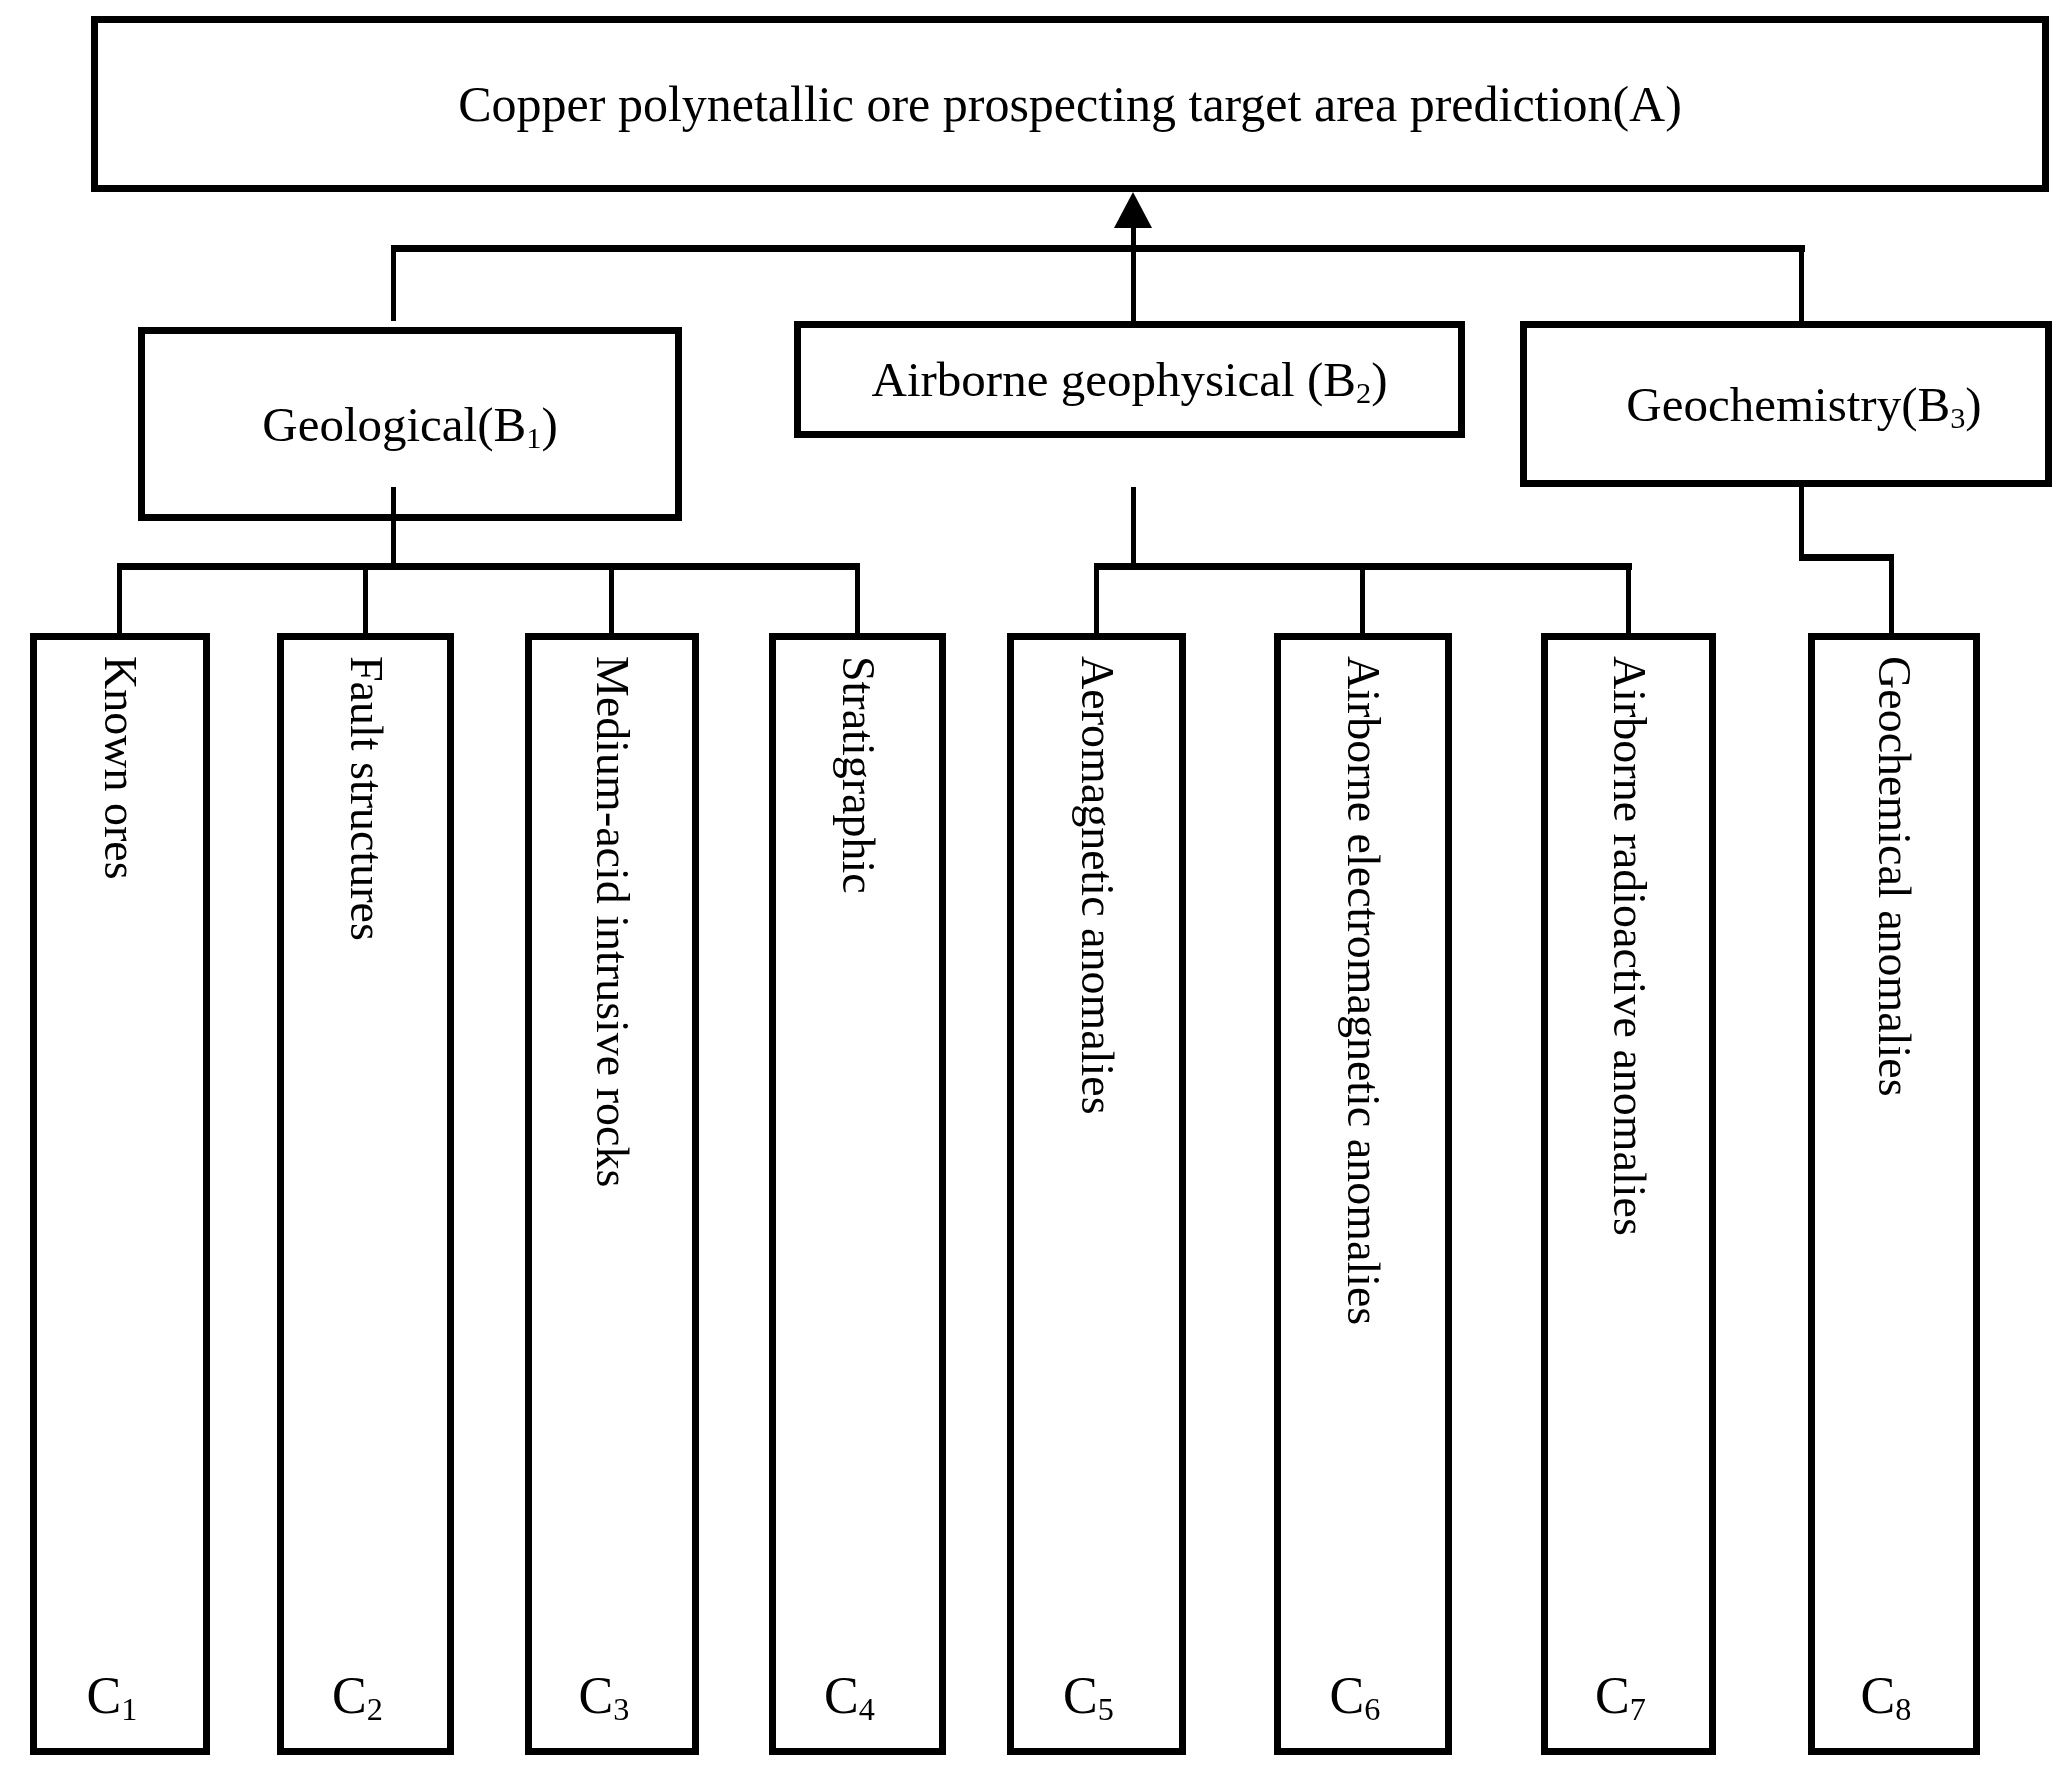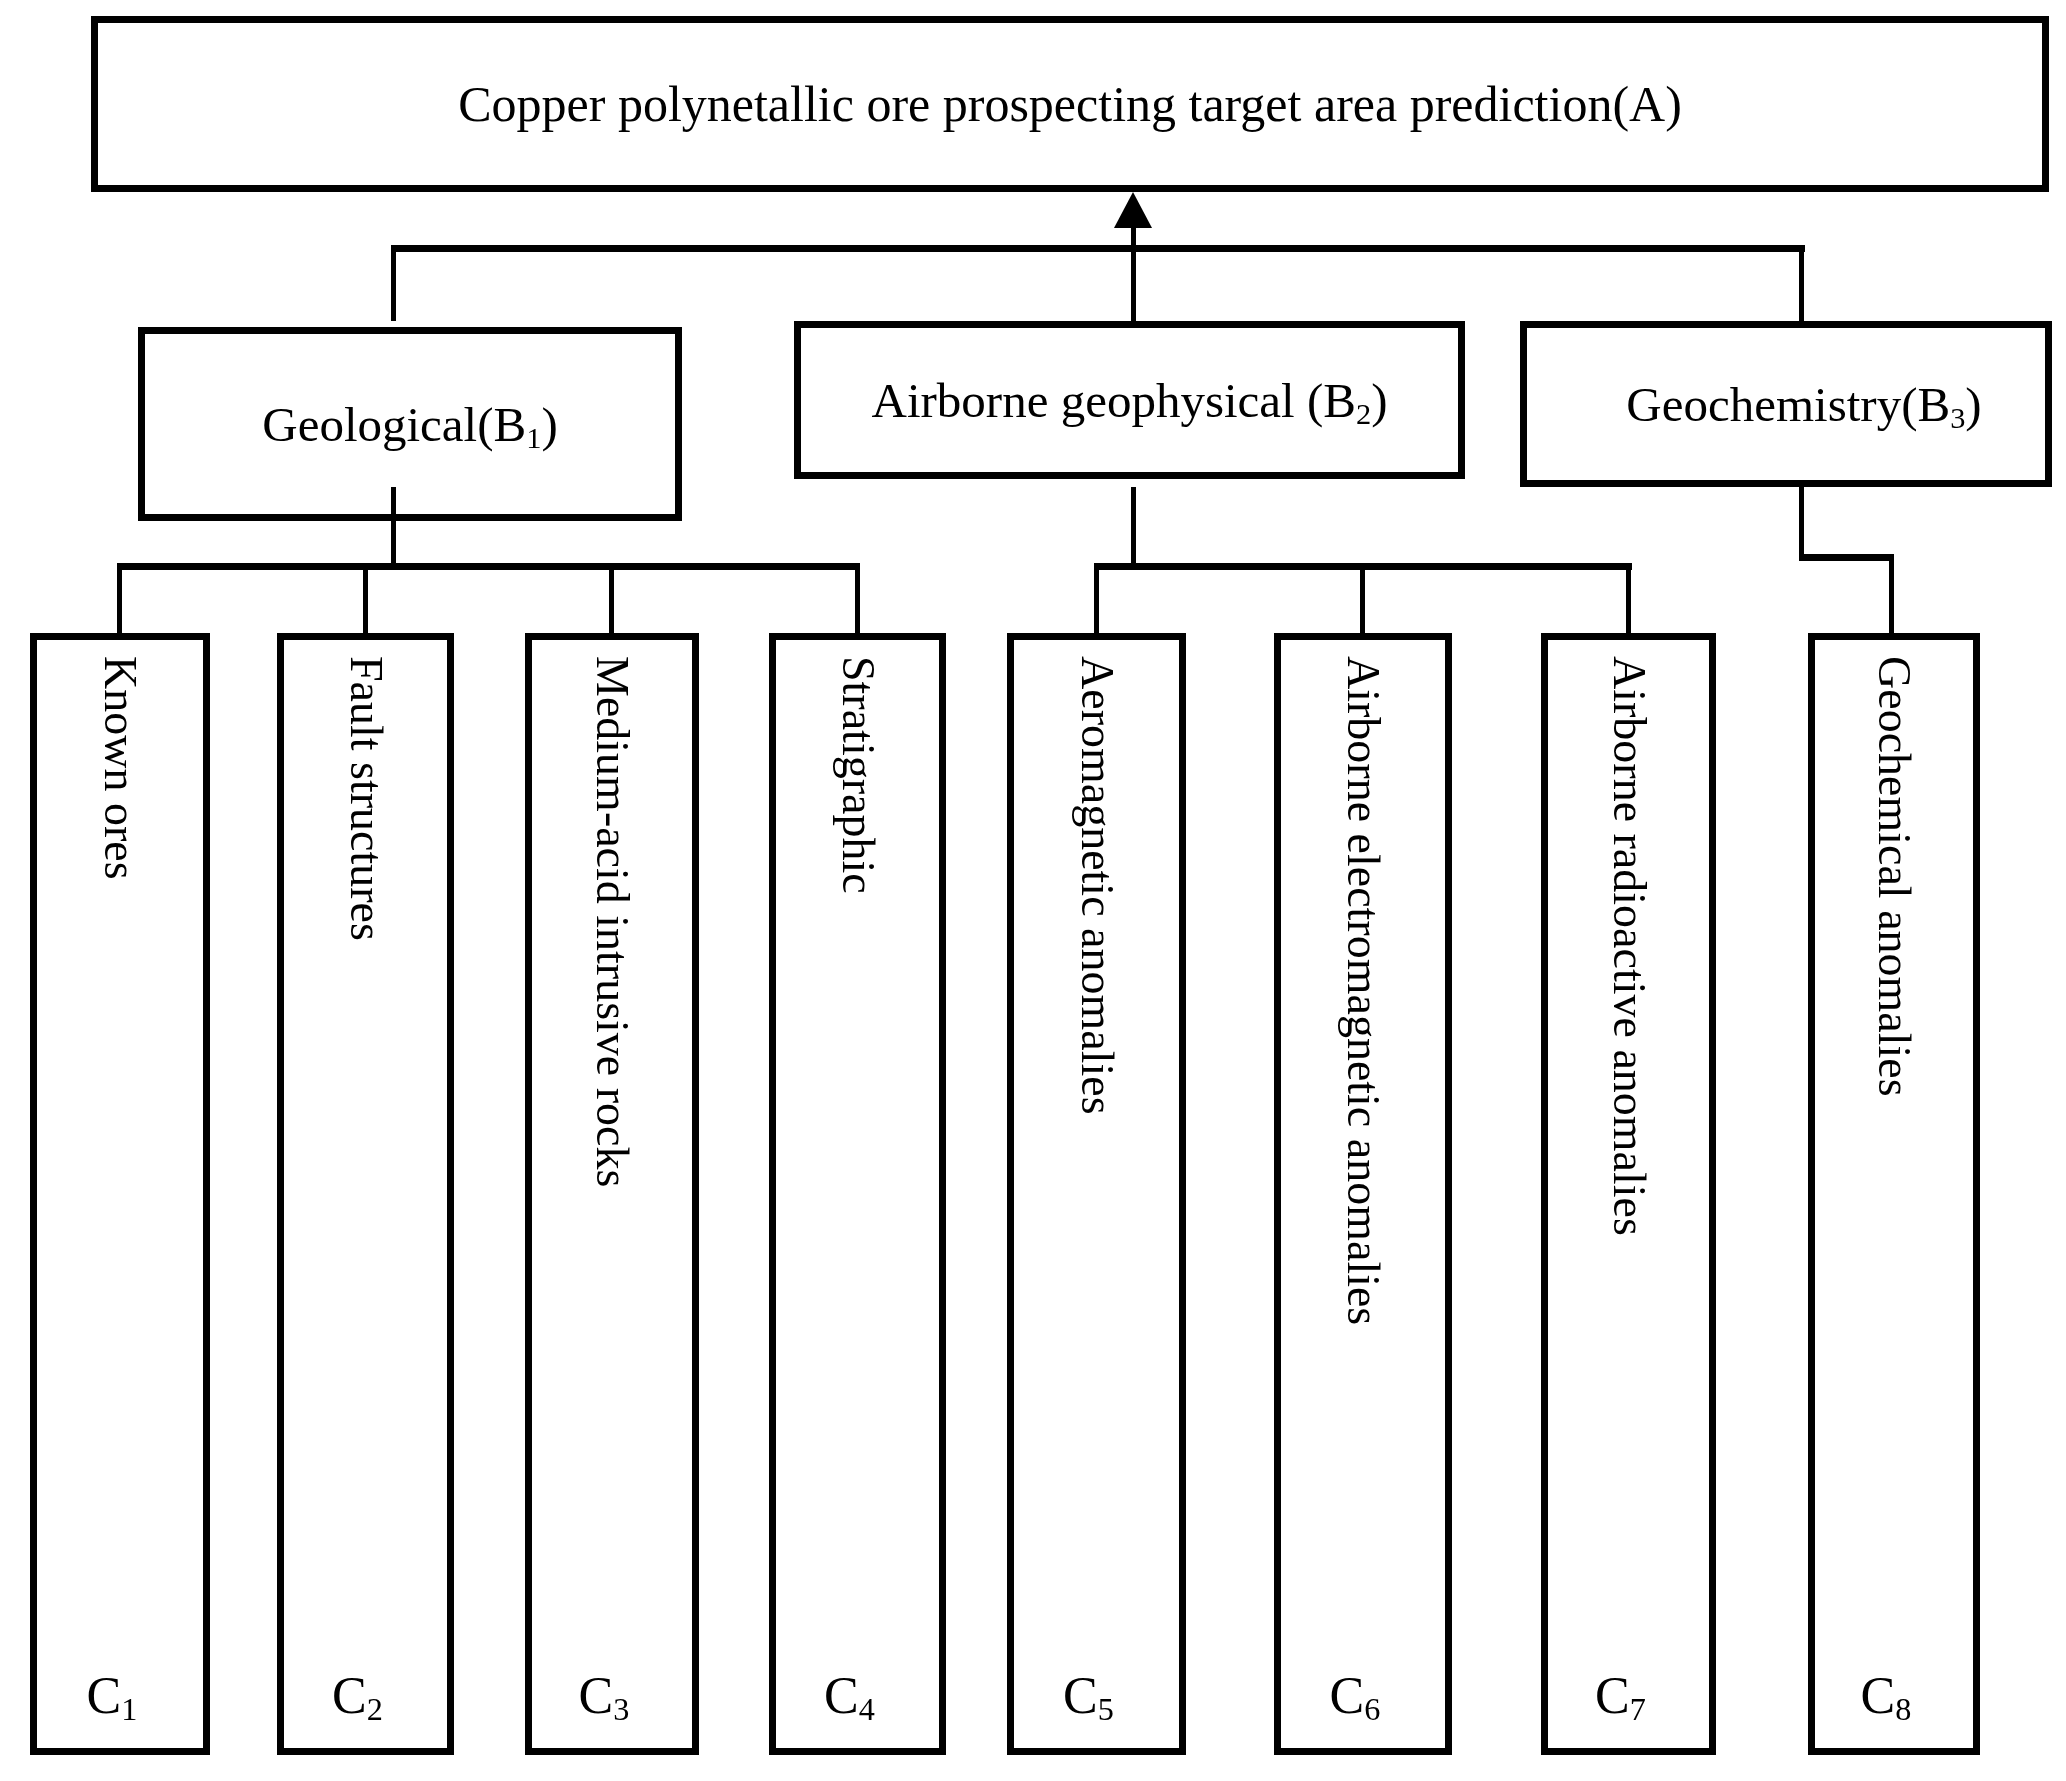--- a/index.html
+++ b/index.html
@@ -82,21 +82,21 @@
   <div class="arrowhead" style="left:1114px; top:192px;"></div>
   <div class="line" style="left:1131px; top:226px; width:5.4px; height:95px;"></div>
 
   <div class="line" style="left:391px; top:245px; width:1414px; height:6.5px;"></div>
   <div class="line" style="left:391px; top:245px; width:5.4px; height:76px;"></div>
   <div class="line" style="left:1799px; top:245px; width:5.4px; height:76px;"></div>
 
   <div class="box hnode node-b" style="left:122px; top:327px; width:544px; height:194px;margin-left:16px;">
     <span class="lbl"><span>Geological(B</span><sub class="subscript">1</sub><span>)</span></span>
   </div>
-  <div class="box hnode node-b" style="left:794px; top:321px; width:671px; height:158px;">
+  <div class="box hnode node-b" style="left:794px; top:321px; width:671px; height:117px;">
     <span class="lbl"><span>Airborne geophysical (B</span><sub class="subscript">2</sub><span>)</span></span>
   </div>
   <div class="box hnode node-b" style="left:1520px; top:321px; width:532px; height:166px;padding-left:36px;">
     <span class="lbl"><span>Geochemistry(B</span><sub class="subscript">3</sub><span>)</span></span>
   </div>
 
   <div class="line" style="left:391px; top:487px; width:5.4px; height:83px;"></div>
   <div class="line" style="left:117px; top:563px; width:743px; height:6.5px;"></div>
   <div class="line" style="left:117px; top:563px; width:5.4px; height:71px;"></div>
   <div class="line" style="left:363px; top:563px; width:5.4px; height:71px;"></div>

